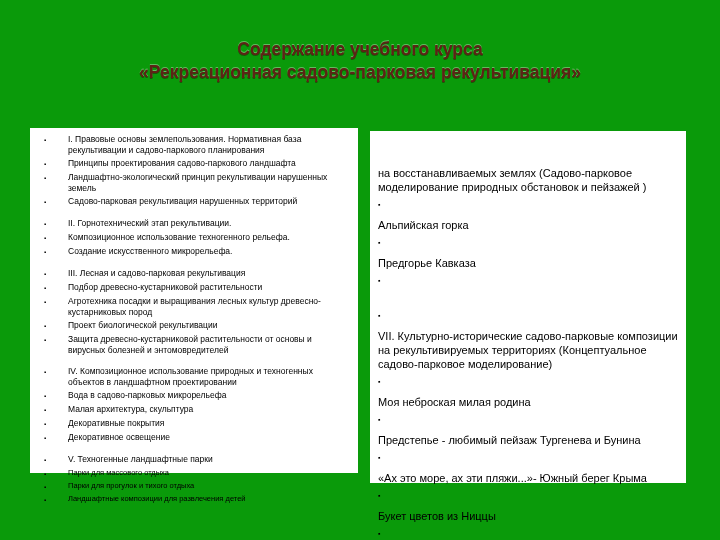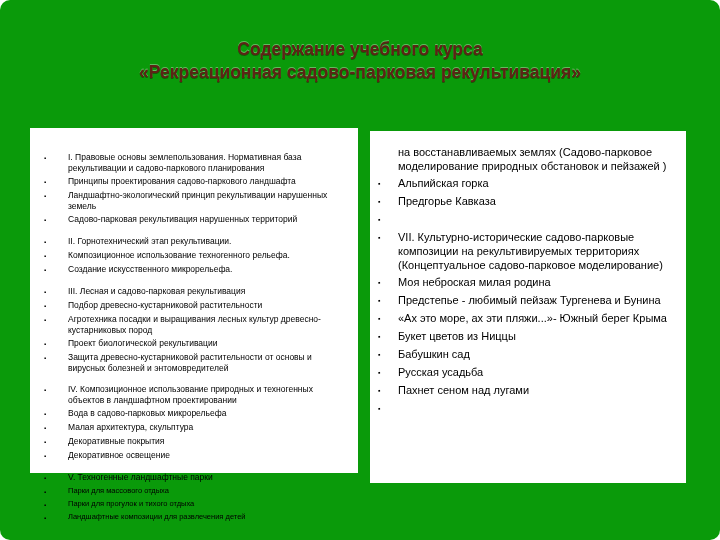--- a/index.html
+++ b/index.html
@@ -1,58 +1,57 @@
 <!DOCTYPE html>
 <html><head>
 <meta charset="utf-8">
 <style>
   html,body{margin:0;padding:0;}
   .slide{
     position:relative;
     width:720px;height:540px;
     overflow:hidden;
     font-family:"Liberation Sans", sans-serif;
-    border-radius:10px;
   }
   .title{
     position:absolute;
     left:0;top:38px;width:720px;
     text-align:center;
     font-size:17.5px;
     font-weight:bold;
     line-height:23px;
     text-shadow:0 1px 0 rgba(40,10,5,0.45), 0 -1px 0 rgba(255,255,255,0.35);
   }
   .box{
     position:absolute;
     background:#ffffff;
     color:#000000;
   }
   .left-box{
     left:30px;top:128px;width:328px;height:345px;
-    padding:24px 8px 6px 14px;
+    padding:6px 8px 6px 14px;
     box-sizing:border-box;
     font-size:8.5px;
     line-height:11px;
   }
   .right-box{
     left:370px;top:131px;width:316px;height:352px;
     padding:14px 8px 8px 8px;
     box-sizing:border-box;
     font-size:11px;
     line-height:14px;
   }
   .group{margin-top:10px;}
   .group:first-child{margin-top:0;}
   .item{
     display:flex;
     align-items:flex-start;
     margin-bottom:2px;
   }
-  .right-box .item{margin-bottom:3px;}
+  .right-box .item{margin-bottom:3px;flex-direction:column;}
   .bullet{
     flex:0 0 24px;
     font-size:6px;
     line-height:inherit;
     padding-top:1px;
   }
   .right-box .bullet{flex:0 0 20px;font-size:7px;}
   .itext{flex:1 1 auto;}
   .item.small{font-size:7.5px;line-height:10px;}
   .item.empty .itext{min-height:1em;}

